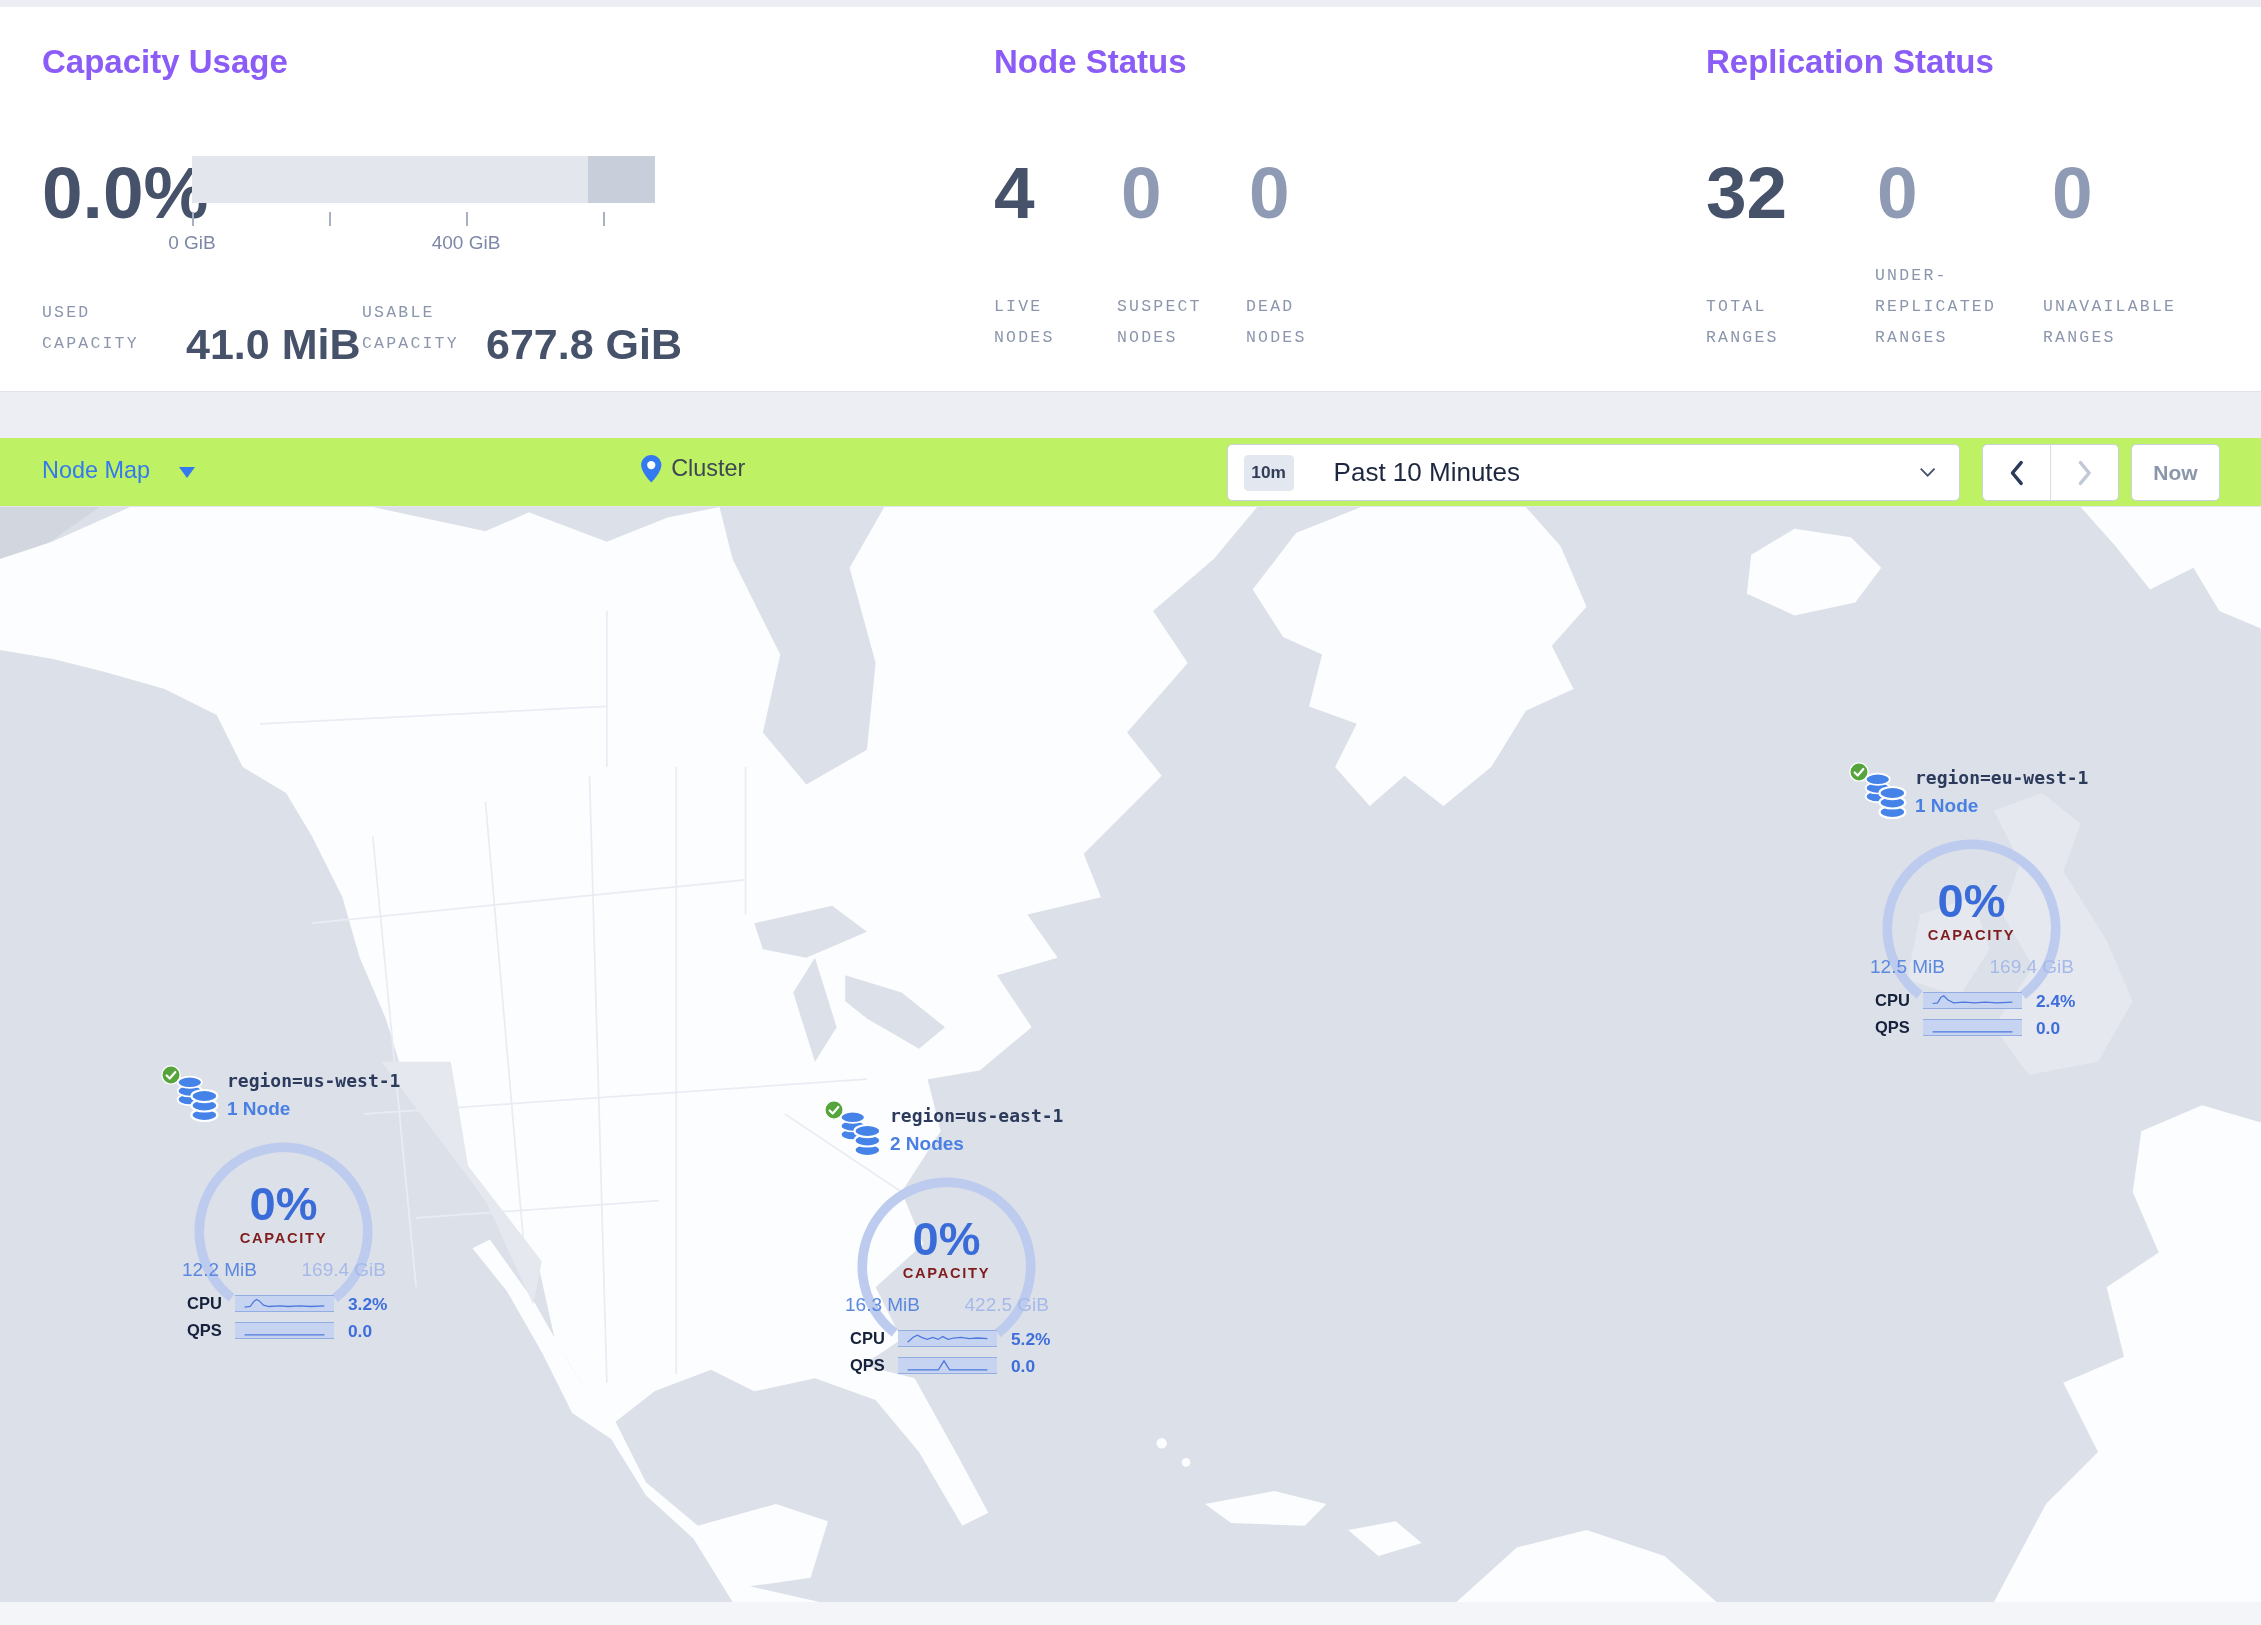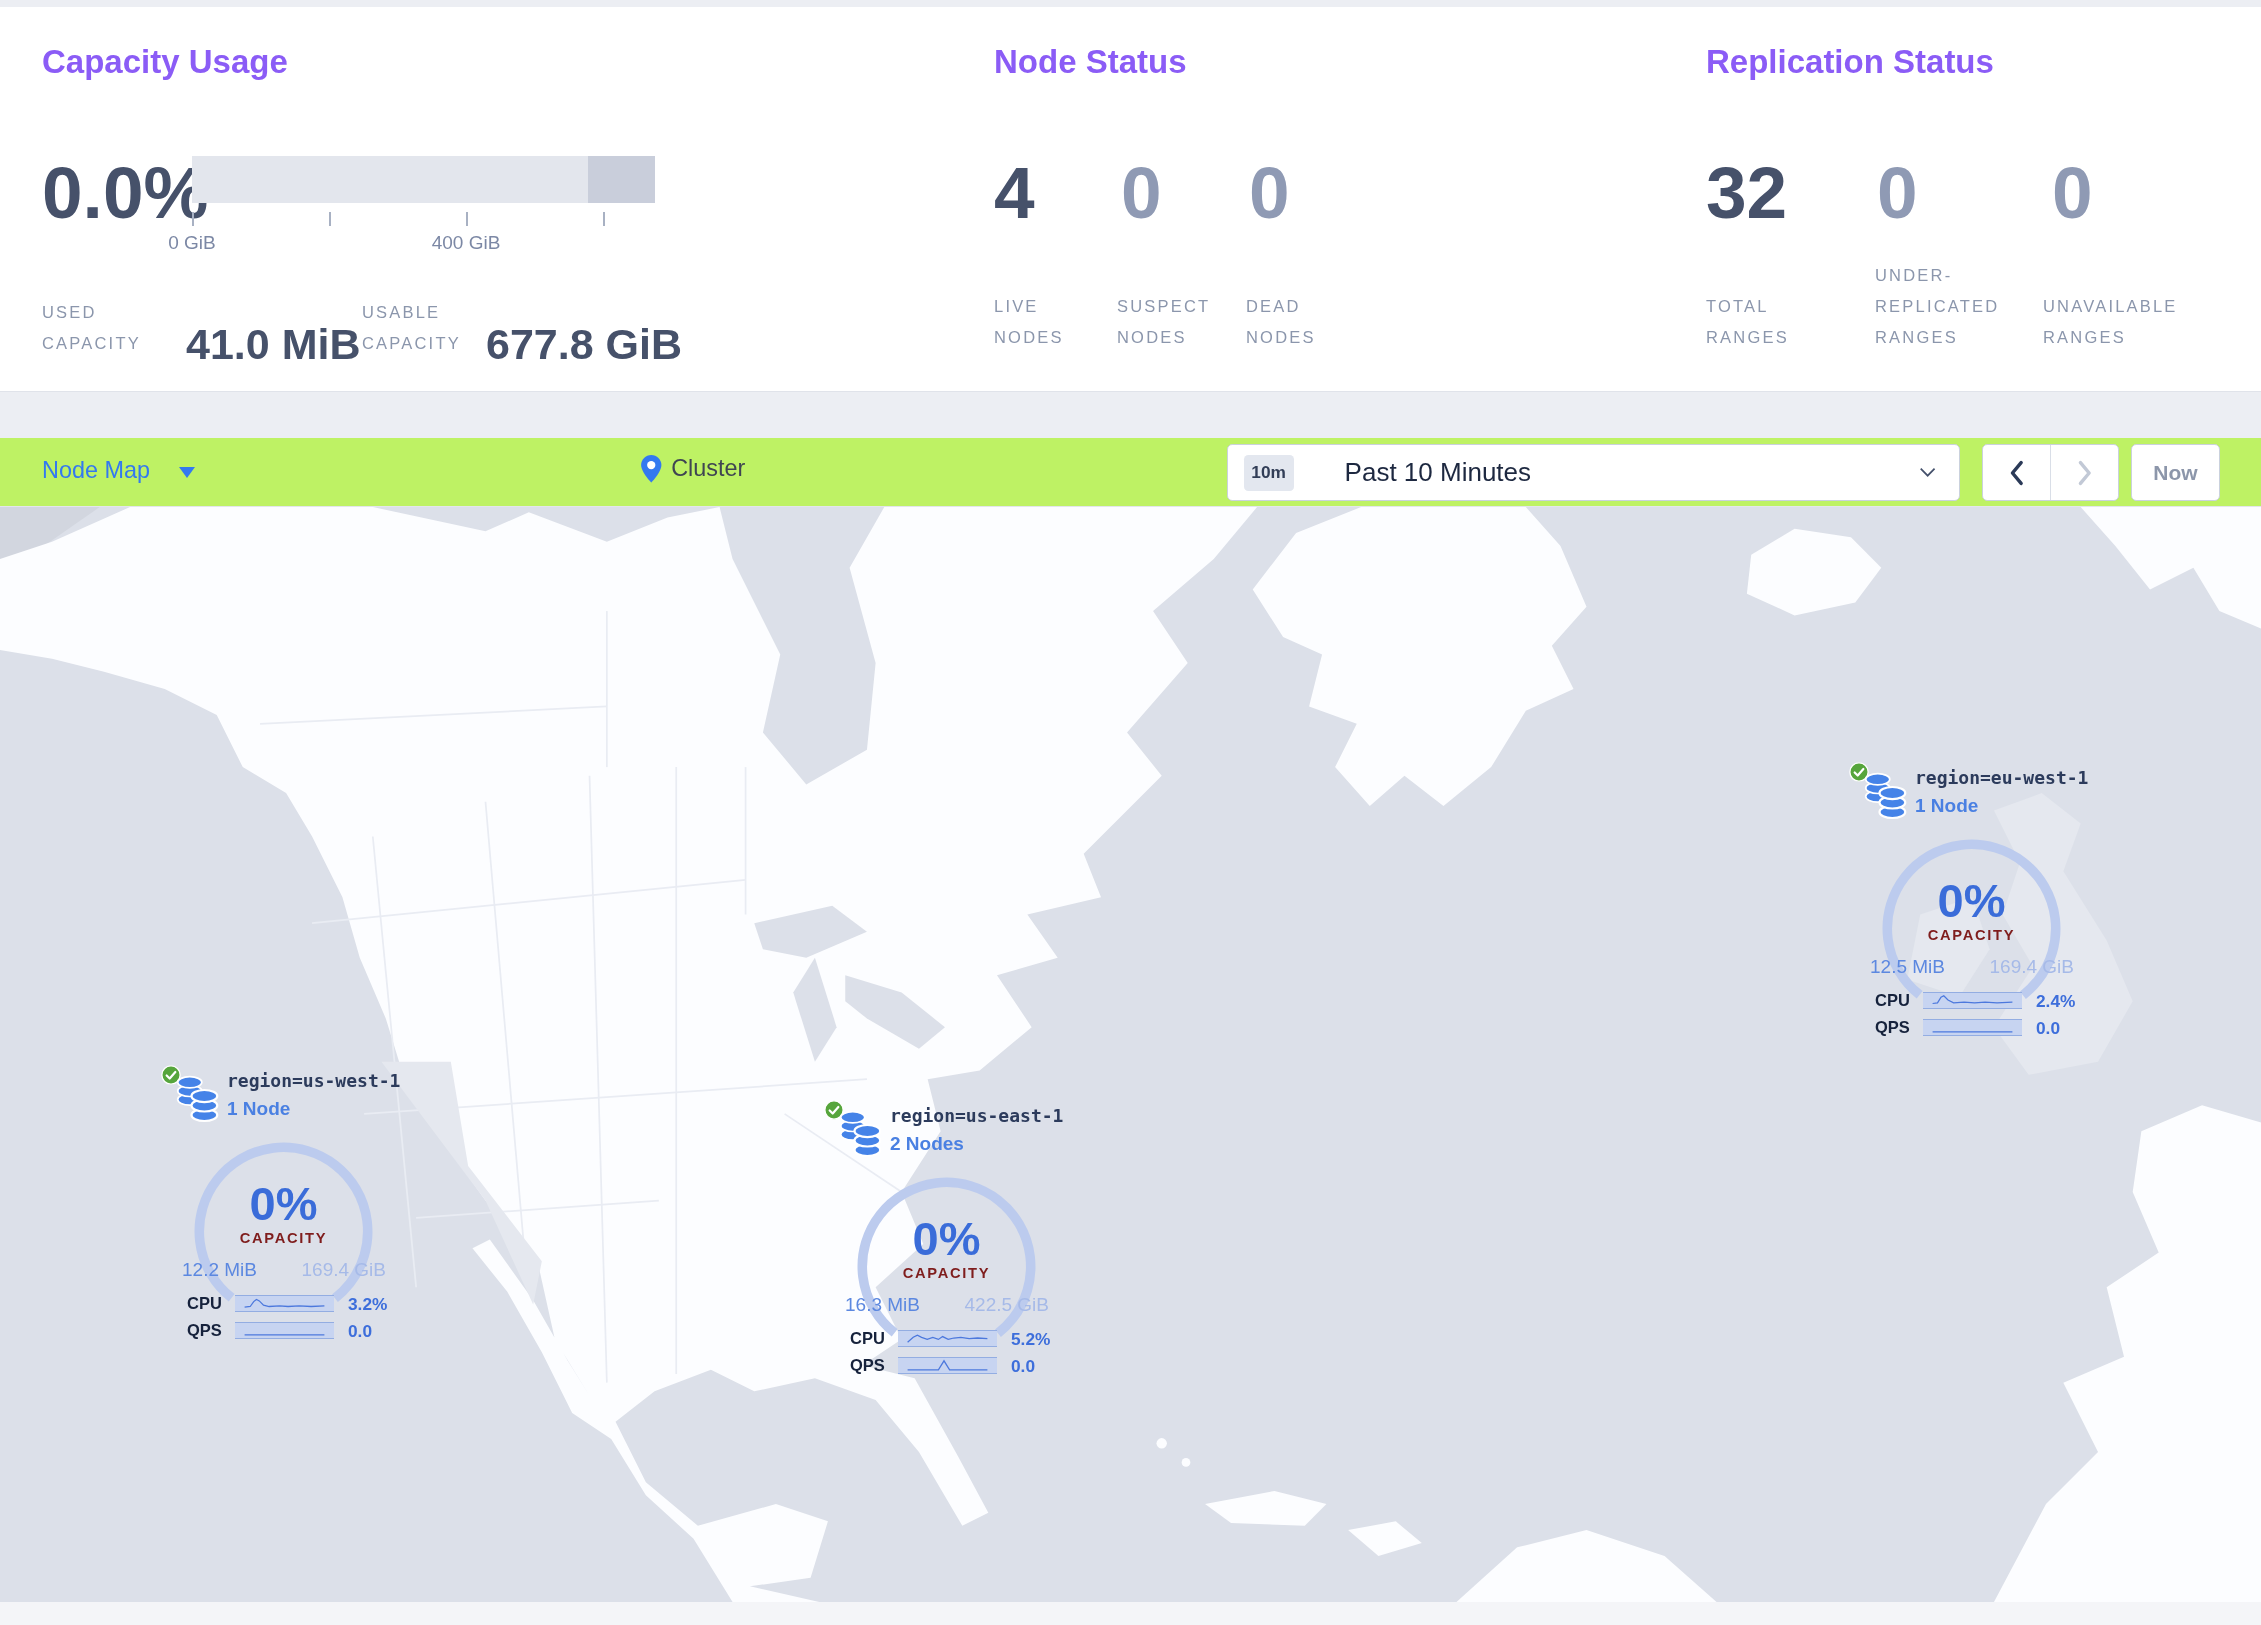--- a/index.html
+++ b/index.html
@@ -10,42 +10,42 @@
     font-family:"Liberation Sans", sans-serif;
     color:#46516a;
   }
   
   .stats-panel { position:absolute; top:7px; left:0; width:2261px; height:385px;
     background:#ffffff; border-bottom:0.9px solid #e0e3ea; }
   .section-title { position:absolute; font-size:33px; font-weight:700; color:#8b5cf6; }
   .big-num { position:absolute; font-size:73px; font-weight:700; color:#46516a; line-height:1; }
   .big-num.muted { color:#8f9ab4; }
   .stat-label { position:absolute; font-size:16.5px; font-weight:400; color:#8b96ac;
-    letter-spacing:2.2px; line-height:31px; }
+    letter-spacing:2.2px; line-height:31px;font-family:Liberation Mono, monospace; }
   .big-value { position:absolute; font-size:43px; font-weight:700; color:#46516a; line-height:1; }
 
   .cap-bar { position:absolute; left:192px; top:149px; width:463px; height:47px; background:#e3e6ed; }
   .cap-bar-dark { position:absolute; right:0; top:0; width:67px; height:47px; background:#c9cedb; }
   .tick { position:absolute; top:205px; width:1.7px; height:14px; background:#a8b1c3; }
   .tick-label { position:absolute; top:225px; transform:translateX(-50%);
     font-size:19px; color:#7c88a5; white-space:nowrap; }
 
   
   .toolbar { position:absolute; top:438px; left:0; width:2261px; height:69px;
     background:#bef264; border-bottom:0.9px solid #e3e6ec; }
   .view-selector { position:absolute; left:42px; top:19px; font-size:23.4px; color:#3379f0;
     cursor:pointer; display:flex; align-items:center; }
   .view-caret { width:0; height:0; margin-left:29.5px; margin-top:3.5px;
     border-left:8.7px solid transparent; border-right:8.7px solid transparent;
     border-top:11.3px solid #3379f0; }
   .breadcrumb { position:absolute; left:640px; top:15.6px; display:flex; align-items:center; }
   .breadcrumb-label { font-size:23.4px; color:#3f4552; margin-left:8.7px; }
 
   .time-select { position:absolute; left:1227px; top:6px; width:733px; height:57px;
-    border:1.7px solid #cad1dd; border-radius:5.2px; background:#fff; display:flex; align-items:center;gap:11px; }
+    border:1.7px solid #cad1dd; border-radius:5.2px; background:#fff; display:flex; align-items:center; }
   .time-badge { margin-left:15.6px; width:50px; height:36px; background:#e3e7ef; border-radius:4.3px;
     font-size:17.3px; font-weight:700; color:#323e57; display:flex; align-items:center; justify-content:center; }
   .time-label { margin-left:40px; font-size:26px; font-weight:400; color:#1d2840; flex:1; }
   .time-chevron { margin-right:22.5px; }
   .pager { position:absolute; left:1982px; top:6px; width:137px; height:57px;
     border:1.7px solid #cad1dd; border-radius:5.2px; background:#fff; display:flex; }
   .pager-btn { flex:1; display:flex; align-items:center; justify-content:center; cursor:pointer; }
   .pager-divider { width:1.7px; background:#d9dee7; }
   .now-btn { position:absolute; left:2131px; top:6px; width:89px; height:57px;
     border:1.7px solid #cad1dd; border-radius:5.2px; background:#fff;

